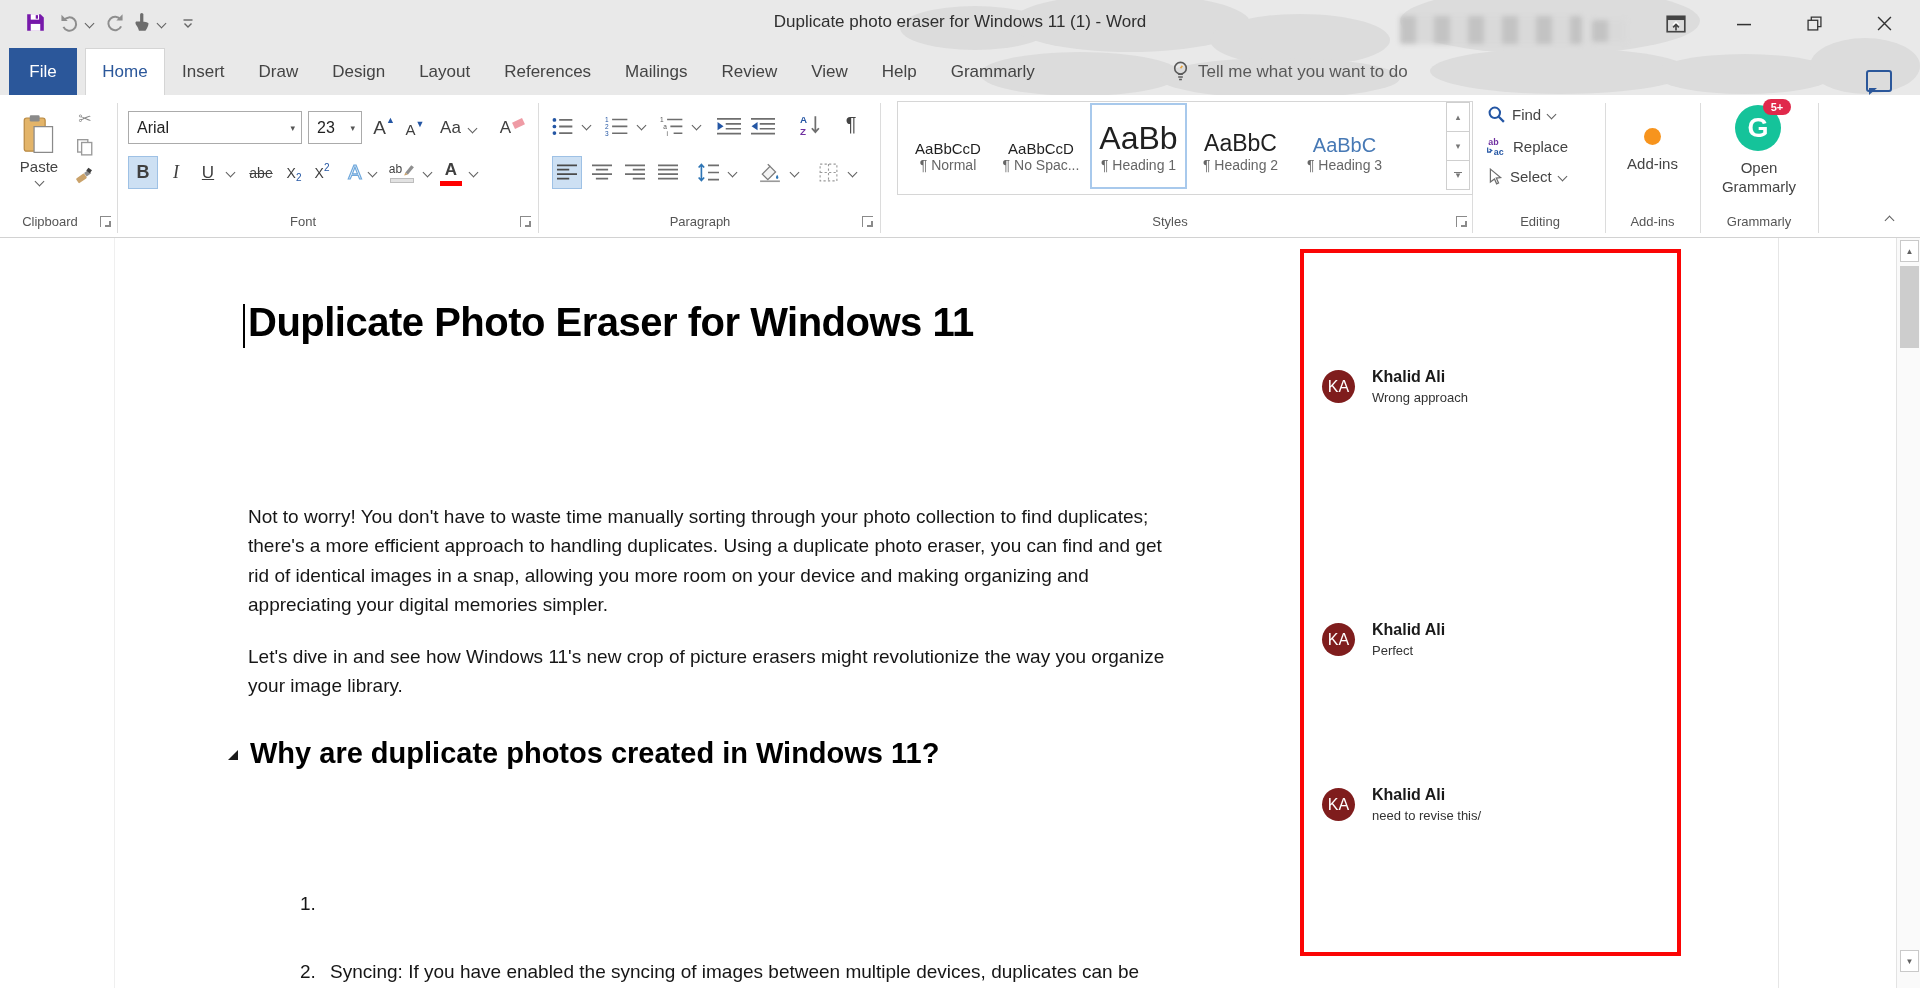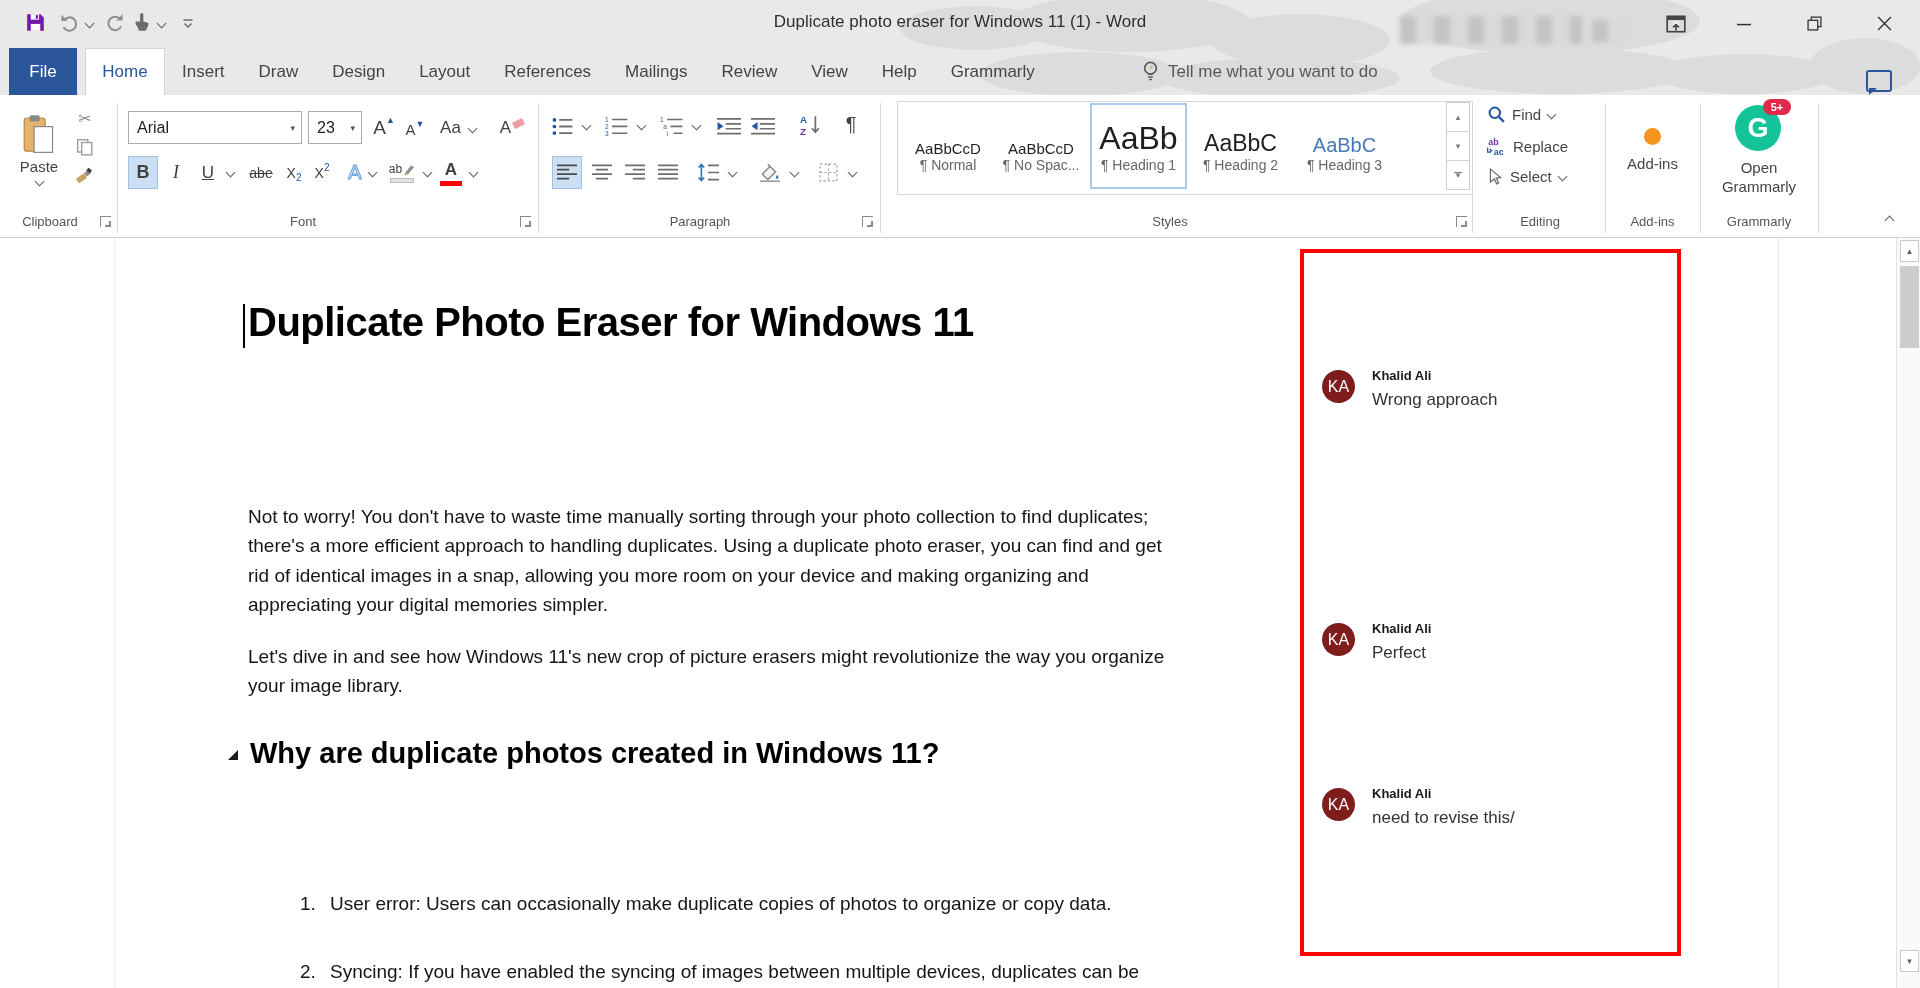--- a/index.html
+++ b/index.html
@@ -18,21 +18,21 @@
   .cv{position:absolute;width:6px;height:6px;border-right:1.4px solid #5f5f5f;border-bottom:1.4px solid #5f5f5f;transform:rotate(45deg);}
   .cv-up{transform:rotate(-135deg);}
   #tabrow{position:absolute;left:0;top:48px;width:1920px;height:47px;z-index:4;}
   .file-tab{position:absolute;left:9px;top:0;width:68px;height:47px;background:#2b579a;color:#fff;
             font-size:17px;display:flex;align-items:center;justify-content:center;}
   .home-tab{position:absolute;left:85px;top:0;width:80px;height:47px;background:#fff;color:#2b579a;
             border:1px solid #d5d5d5;border-bottom:none;box-sizing:border-box;
             font-size:17px;display:flex;align-items:center;justify-content:center;}
   .tabs-rest{position:absolute;left:165px;top:0;height:47px;display:flex;align-items:center;}
   .tab{padding:0 17px;font-size:17px;color:#444;height:47px;display:flex;align-items:center;}
-  .tellme{position:absolute;left:1142px;top:0;height:47px;display:flex;align-items:center;gap:9px;
+  .tellme{position:absolute;left:1172px;top:0;height:47px;display:flex;align-items:center;gap:9px;
           font-size:17px;color:#595959;}
   
   #ribbon{position:absolute;left:0;top:95px;width:1920px;height:143px;background:#fff;
           border-bottom:1px solid #d2d2d2;box-sizing:border-box;z-index:2;}
   .gdiv{position:absolute;top:8px;width:1px;height:130px;background:#dcdcdc;}
   .glabel{position:absolute;top:119px;font-size:13px;color:#555;text-align:center;}
   .lnch{position:absolute;top:121px;width:10px;height:10px;border-left:1px solid #8a8a8a;border-top:1px solid #8a8a8a;}
   .lnch::after{content:"";position:absolute;right:0px;bottom:0px;width:4px;height:4px;
                border-right:2px solid #8a8a8a;border-bottom:2px solid #8a8a8a;}
   .rbtn{position:absolute;display:flex;align-items:center;justify-content:center;color:#3f3f3f;}
@@ -56,22 +56,22 @@
   .caret{position:absolute;left:243px;top:66px;width:2px;height:44px;background:#000;}
   .h2{position:absolute;left:250px;top:499px;font-size:29px;font-weight:bold;color:#000;white-space:nowrap;}
   .h2mark{position:absolute;left:228px;top:512px;width:0;height:0;border-left:10px solid transparent;border-bottom:10px solid #1a1a1a;}
   .linum{position:absolute;font-size:19px;line-height:29.4px;color:#161616;}
   .litext{position:absolute;font-size:19px;line-height:29.4px;color:#161616;width:853px;}
   
   .redbox{position:absolute;left:1300px;top:11px;width:381px;height:707px;border:4px solid #fb0505;box-sizing:border-box;z-index:6;}
   .comment{position:absolute;left:1318px;width:330px;}
   .avatar{position:absolute;left:4px;top:2px;width:33px;height:33px;border-radius:50%;background:#7f1d1d;
           color:#fff;font-size:16px;display:flex;align-items:center;justify-content:center;}
-  .cname{position:absolute;left:54px;top:0;font-size:13px;font-weight:bold;color:#1a1a1a;white-space:nowrap;}
-  .ctext{position:absolute;left:54px;top:22px;font-size:17px;color:#333;white-space:nowrap;}
+  .cname{position:absolute;left:54px;top:0;font-size:16px;font-weight:bold;color:#1a1a1a;white-space:nowrap;}
+  .ctext{position:absolute;left:54px;top:22px;font-size:13px;color:#333;white-space:nowrap;}
   
   #vscroll{position:absolute;left:1896px;top:238px;width:24px;height:750px;background:#fafafa;border-left:1px solid #e3e3e3;box-sizing:border-box;}
   .sbtn{position:absolute;left:3px;width:19px;height:22px;background:#fff;border:1px solid #c9c9c9;box-sizing:border-box;
         display:flex;align-items:center;justify-content:center;font-size:8px;color:#606060;}
   .sthumb{position:absolute;left:3px;top:28px;width:19px;height:82px;background:#cdcdcd;}
   svg{display:block;}
 </style>
 </head>
 <body>
 
@@ -454,21 +454,20 @@
     <div class="doc-title">Duplicate Photo Eraser for Windows 11</div>
 
     <div class="body-text" style="left:248px;top:264px;">Not to worry! You don't have to waste time manually sorting through your photo collection to find duplicates; there's a more efficient approach to handling duplicates. Using a duplicate photo eraser, you can find and get rid of identical images in a snap, allowing you more room on your device and making organizing and appreciating your digital memories simpler.</div>
     <div class="body-text" style="left:248px;top:404px;">Let's dive in and see how Windows 11's new crop of picture erasers might revolutionize the way you organize your image library.</div>
 
     <div class="h2mark"></div>
     <div class="h2">Why are duplicate photos created in Windows 11?</div>
 
 
     <div class="linum" style="left:300px;top:651px;">1.</div>
-    <div class="litext" style="left:330px;top:651px;">User error: Users can occasionally make duplicate copies of photos to organize or copy data.</div>
     <div class="linum" style="left:300px;top:719px;">2.</div>
     <div class="litext" style="left:330px;top:719px;">Syncing: If you have enabled the syncing of images between multiple devices, duplicates can be created during the syncing process.</div>
 
     <div class="comment" style="top:130px;height:60px;">
       <div class="avatar">KA</div>
       <div class="cname">Khalid Ali</div>
       <div class="ctext">Wrong approach</div>
     </div>
     <div class="comment" style="top:383px;height:60px;">
       <div class="avatar">KA</div>

